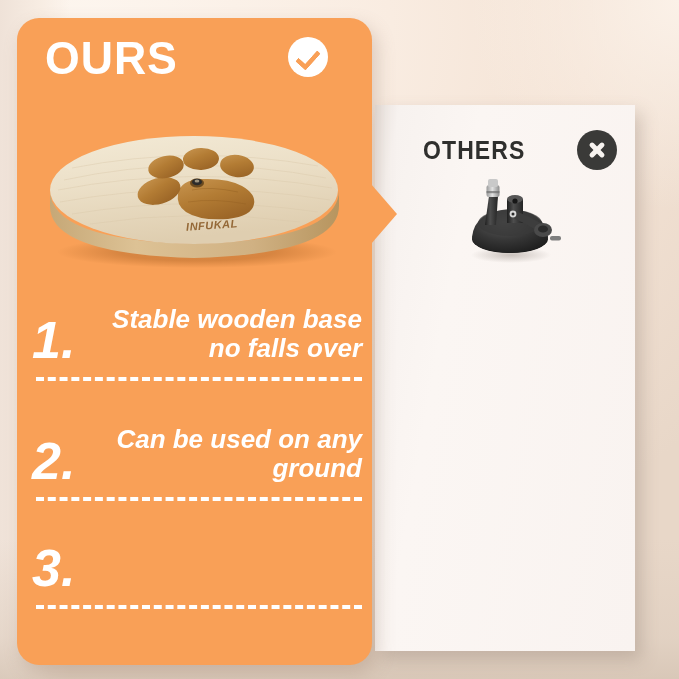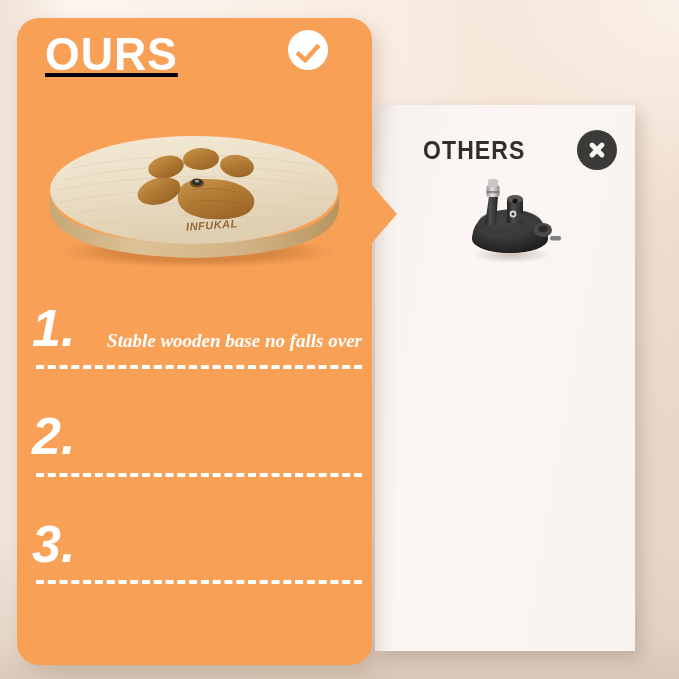--- a/index.html
+++ b/index.html
@@ -114,29 +114,28 @@
     position: absolute;
     left: 371px;
     top: 184px;
     width: 0; height: 0;
     border-top: 30px solid transparent;
     border-bottom: 30px solid transparent;
     border-left: 26px solid #f9a057;
   }
   #ours-head {
     position: absolute;
-    left: 0; top: 30px;
+    left: 0; top: 22px;
     width: 355px;
     height: 70px;
     display: flex;
-    align-items: flex-start;
+    align-items: center;
     justify-content: space-between;
     padding: 0 27px 0 45px;
     box-sizing: border-box;
-    text-decoration: underline;
   }
   #ours-title {
     font-size: 47px;
     font-weight: 700;
     letter-spacing: 1px;
     color: #ffffff;
     line-height: 1;
     transform: scaleX(.95);
     transform-origin: left center;
   }
@@ -191,21 +190,21 @@
     line-height: 1.12;
   }
   .divider {
     height: 0;
     border-top-style: dashed;
     border-top-width: 4px;
   }
 
   
   #ours-list .num { font-size: 52px; color: #ffffff; width: 62px; }
-  #ours-list .txt { font-size: 19px; color: #ffffff; padding-bottom: 2px; font-family: Liberation Serif, serif; }
+  #ours-list .txt { font-size: 26px; color: #ffffff; padding-bottom: 2px; }
   #ours-list .divider {
     border-top-color: #ffffff;
     margin-top: 12px;
     margin-left: 4px;
   }
   #ours-list .item { margin-bottom: 28px; }
   #ours-list .item:nth-child(1) { margin-bottom: 44px; }
   #ours-list .item:nth-child(2) { margin-bottom: 44px; }
 
   .brandmark {
@@ -354,20 +353,21 @@
       <div class="row">
         <div class="num">1.</div>
         <div class="txt">Stable wooden base no falls over</div>
       </div>
       <div class="divider"></div>
     </div>
 
     <div class="item">
       <div class="row">
         <div class="num">2.</div>
+        <div class="txt">Can be used on any ground</div>
       </div>
       <div class="divider"></div>
     </div>
 
     <div class="item">
       <div class="row">
         <div class="num">3.</div>
       </div>
       <div class="divider"></div>
     </div>

